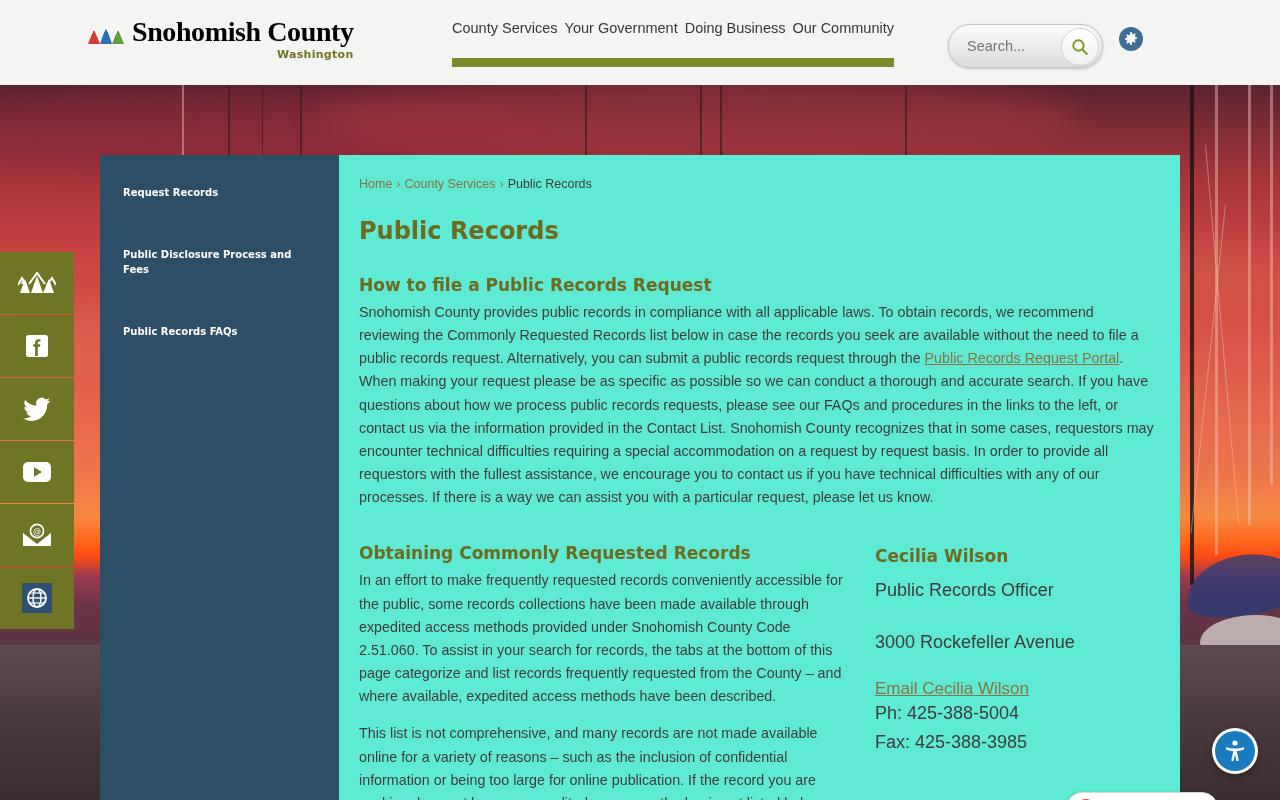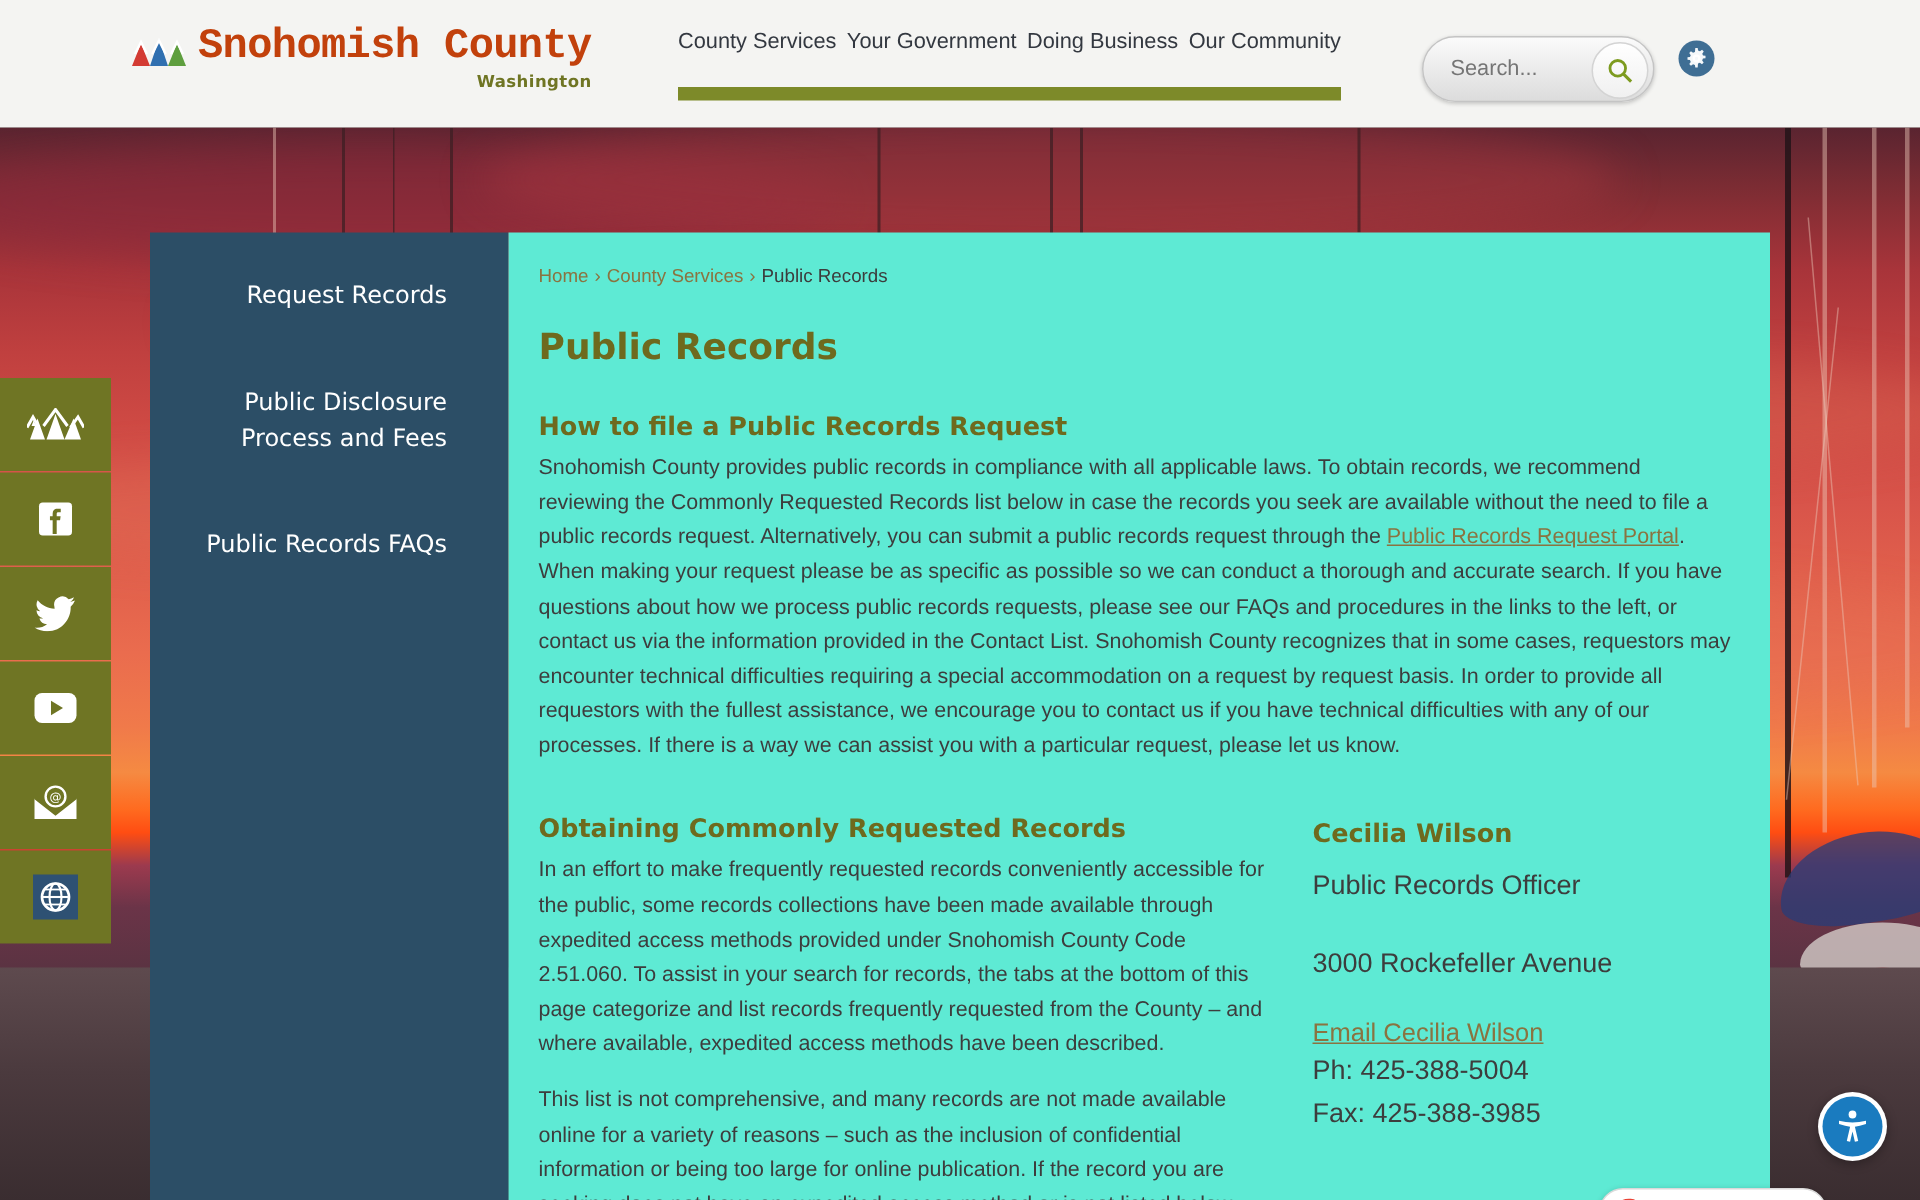--- a/index.html
+++ b/index.html
@@ -58,22 +58,22 @@
   .header{
     position:absolute; left:0; top:0; width:1280px; height:85px;
     background:#f4f4f2; z-index:10;
   }
   .logo-wrap{
     position:absolute; left:88px; top:18px; display:flex; align-items:flex-start; cursor:pointer;
   }
   .logo-mark{ margin-right:8px; margin-top:6px; }
   .logo-text{ line-height:1; }
   .logo-title{
-    font-size:28px; font-weight:bold; color:#c2410c; letter-spacing:-.4px;
-    font-family:Liberation Mono, monospace;
+    font-size:28px; font-weight:bold; color:#000000; letter-spacing:-.4px;
+    font-family:Liberation Serif, serif;
   }
   .logo-sub{
     font-size:11px; font-weight:bold; color:#6f7524; text-align:right;
     margin-top:3px; letter-spacing:.3px;
     font-family:"DejaVu Sans", sans-serif;
   }
 
   .topnav{
     position:absolute; left:452px; top:20px; width:442px;
   }
@@ -100,24 +100,23 @@
   }
   .gear-btn{
     position:absolute; left:1119px; top:27px; width:24px; height:24px; border-radius:50%;
     background:#3f6e94; display:flex; align-items:center; justify-content:center; cursor:pointer;
   }
 
   
   .shell{ position:absolute; left:100px; top:155px; width:1080px; height:645px; z-index:4; display:flex; }
   .sidenav{ width:239px; background:#2c4e66; padding:30px 0 0 23px; }
   .sidenav-item{
-    color:#ffffff; font-size:16px; font-weight:normal; line-height:1.5;
+    color:#ffffff; font-size:10px; font-weight:bold; line-height:1.5;
     margin-bottom:47px; width:175px; cursor:pointer;
     font-family:"DejaVu Sans", sans-serif;
-    text-align:right;
   }
   .page{ flex:1; background:#5eead4; padding:22px 26px 0 20px; overflow:hidden; }
 
   .crumbs{ font-size:12.5px; color:#3c3c3c; margin-bottom:26px; }
   .crumbs a{ color:#8a7340; text-decoration:none; cursor:pointer; }
   .crumbs .sep{ color:#8a7340; margin:0 4px; }
 
   h1.page-title{
     font-size:24px; color:#6e6a1e; margin:0 0 30px 0; font-weight:bold;
     font-family:"DejaVu Sans", sans-serif;

